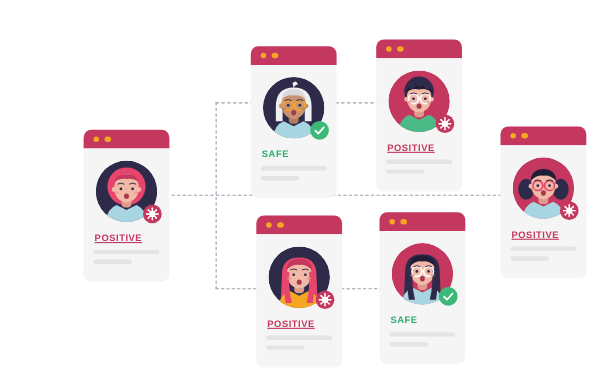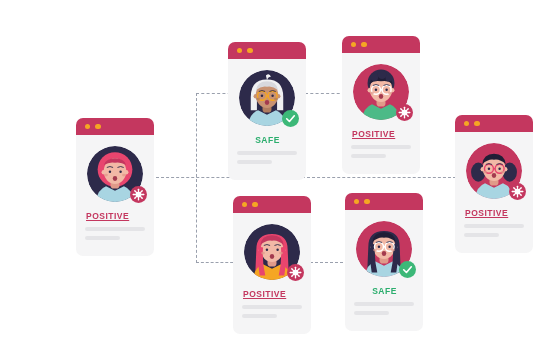--- a/index.html
+++ b/index.html
@@ -49,21 +49,21 @@
   }
   .badge.pos{background:#c4375f;}
   .badge.safe{background:#3cb878;}
 
   
   .status{
     font-size:8.5px;font-weight:bold;letter-spacing:.5px;
     margin:0 0 6px 1px;
   }
   .status.positive{color:#c4375f;text-decoration:underline;}
-  .status.safe{color:#2cae6e;text-align:center;}
+  .status.safe{color:#2cae6e;}
   .bar{background:#e4e4e7;border-radius:2px;height:4.2px;margin-bottom:4.5px;}
   .bar.long{width:100%;}
   .bar.short{width:58%;}
 </style>
 </head>
 <body>
 
 <div id="stage">
     <div class="conn h" style="left: 156px; top: 177px; width: 300px;"></div>
     <div class="conn v" style="left: 196px; top: 93px; height: 170px;"></div>

